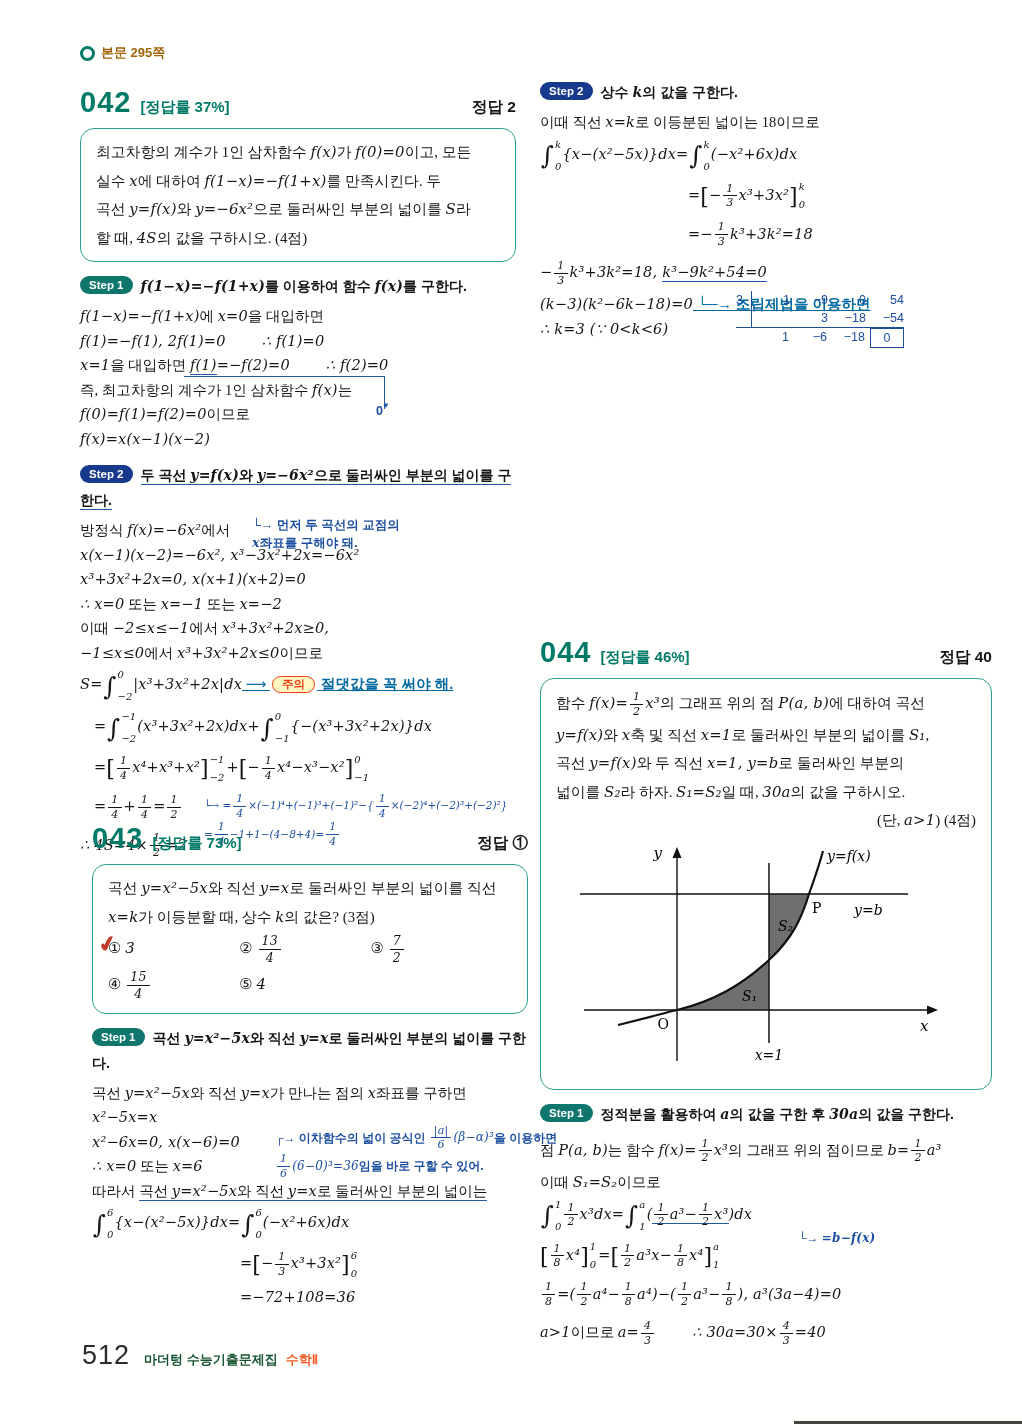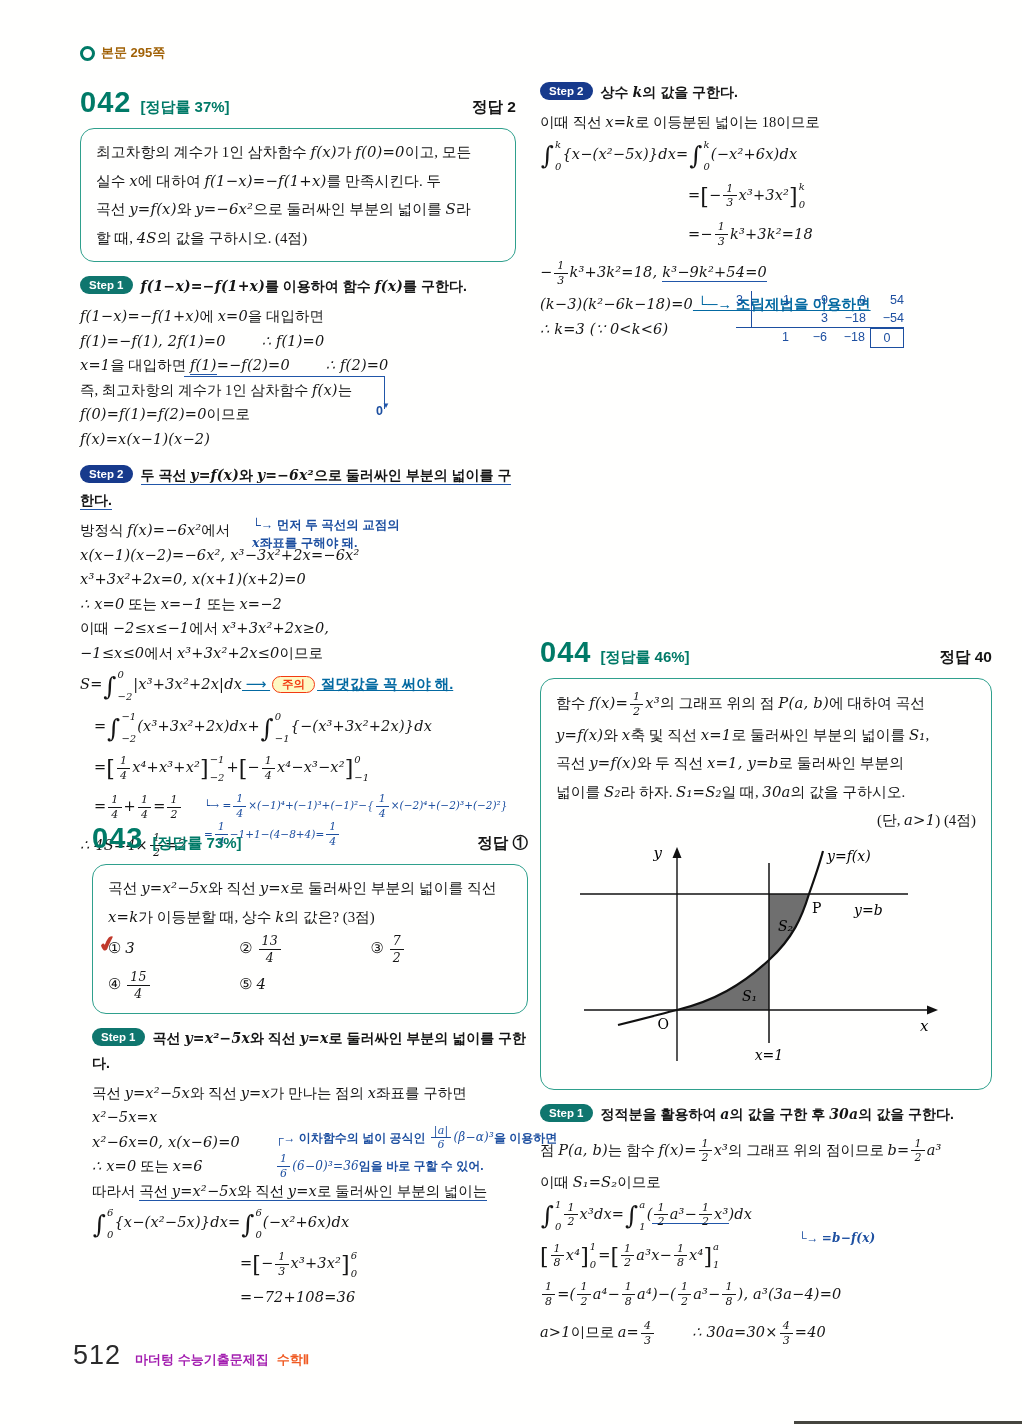--- a/index.html
+++ b/index.html
@@ -74,23 +74,23 @@
   .r3{border-top:1.3px solid #1d4fa0;}
   .r3 .bx{border:1.3px solid #1d4fa0;width:32px;text-align:center;margin-left:5px;}
   
   .l-header{position:absolute;left:80px;top:44px;display:flex;align-items:center;
             font:bold 13px "Liberation Sans",sans-serif;color:#a16207;}
   .ring{width:9px;height:9px;border:3px solid #007a67;border-radius:50%;margin-right:6px;}
   .sec-042{position:absolute;left:80px;top:86px;width:436px;}
   .sec-043{position:absolute;left:92px;top:822px;width:436px;}
   .sec-043r{position:absolute;left:540px;top:80px;width:452px;}
   .sec-044{position:absolute;left:540px;top:636px;width:452px;}
-  .footer{position:absolute;left:73px;top:1340px;display:flex;align-items:baseline;}
+  .footer{position:absolute;left:82px;top:1340px;display:flex;align-items:baseline;}
   .fpage{font:300 27px "Liberation Sans",sans-serif;color:#2b2b2b;letter-spacing:1px;}
-  .fbook{font:bold 13px "Liberation Sans",sans-serif;margin-left:14px;color:#a21caf;}
+  .fbook{font:bold 13px "Liberation Sans",sans-serif;margin-left:14px;color:#14532d;}
   .fsub{font:bold 13px "Liberation Sans",sans-serif;margin-left:8px;color:#f05a22;}
   .edge{position:absolute;right:0;bottom:0;width:228px;height:3px;background:#45453f;}
   
   .gwrap{margin:4px auto 2px;text-align:center;}
   .gx{font-family:"DejaVu Serif",serif;font-style:italic;font-size:15px;}
   .gxs{font-family:"DejaVu Serif",serif;font-style:italic;font-size:14px;}
 </style>
 </head>
 <body>
 

